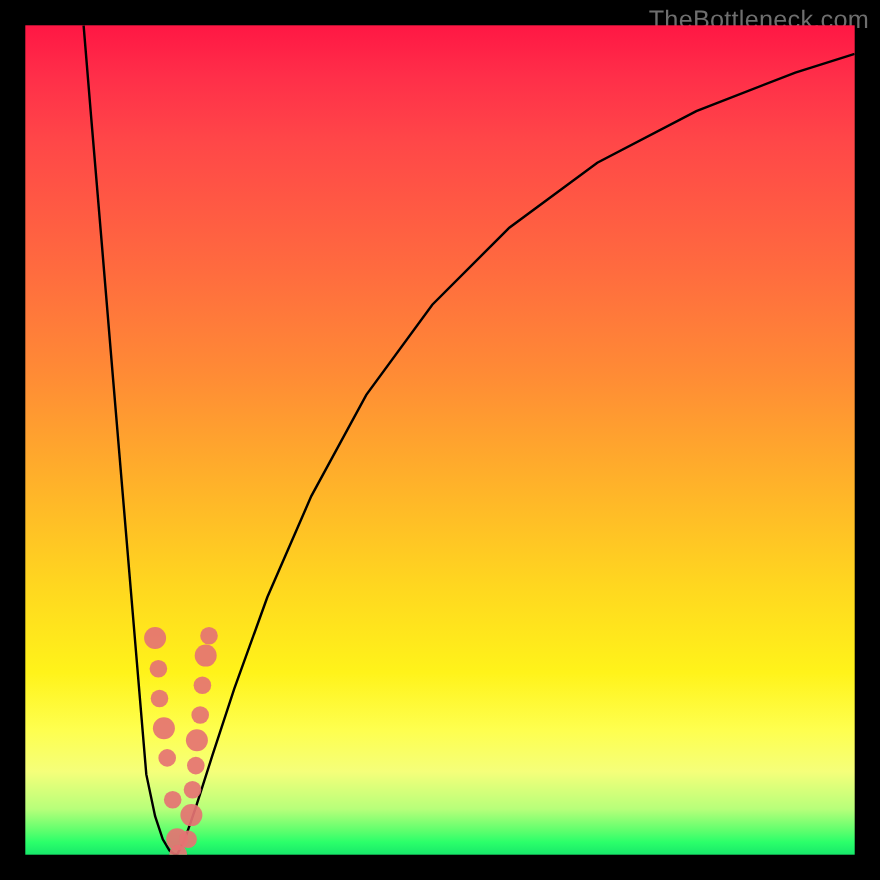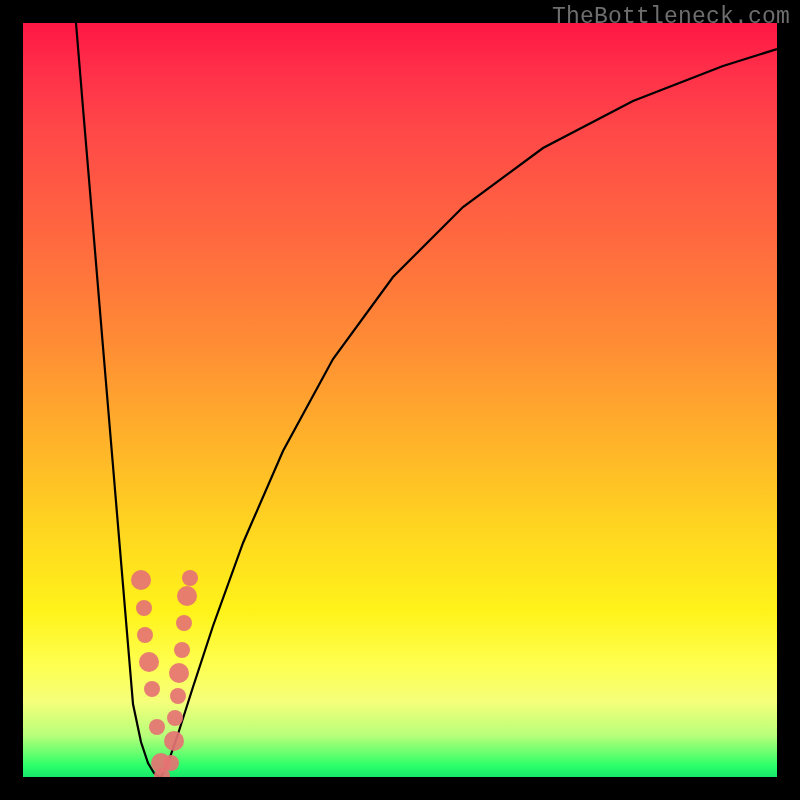--- a/index.html
+++ b/index.html
@@ -46,21 +46,20 @@
   }
   .watermark {
     position: absolute;
     top: 4px;
     right: 10px;
     color: #6e6e6e;
     font-size: 23px;
     font-weight: 500;
     letter-spacing: 0.2px;
     user-select: none;
-    font-family: Liberation Mono, monospace;
   }
   svg.curves {
     position: absolute;
     left: 0;
     top: 0;
   }
 </style>
 </head>
 <body>
 

